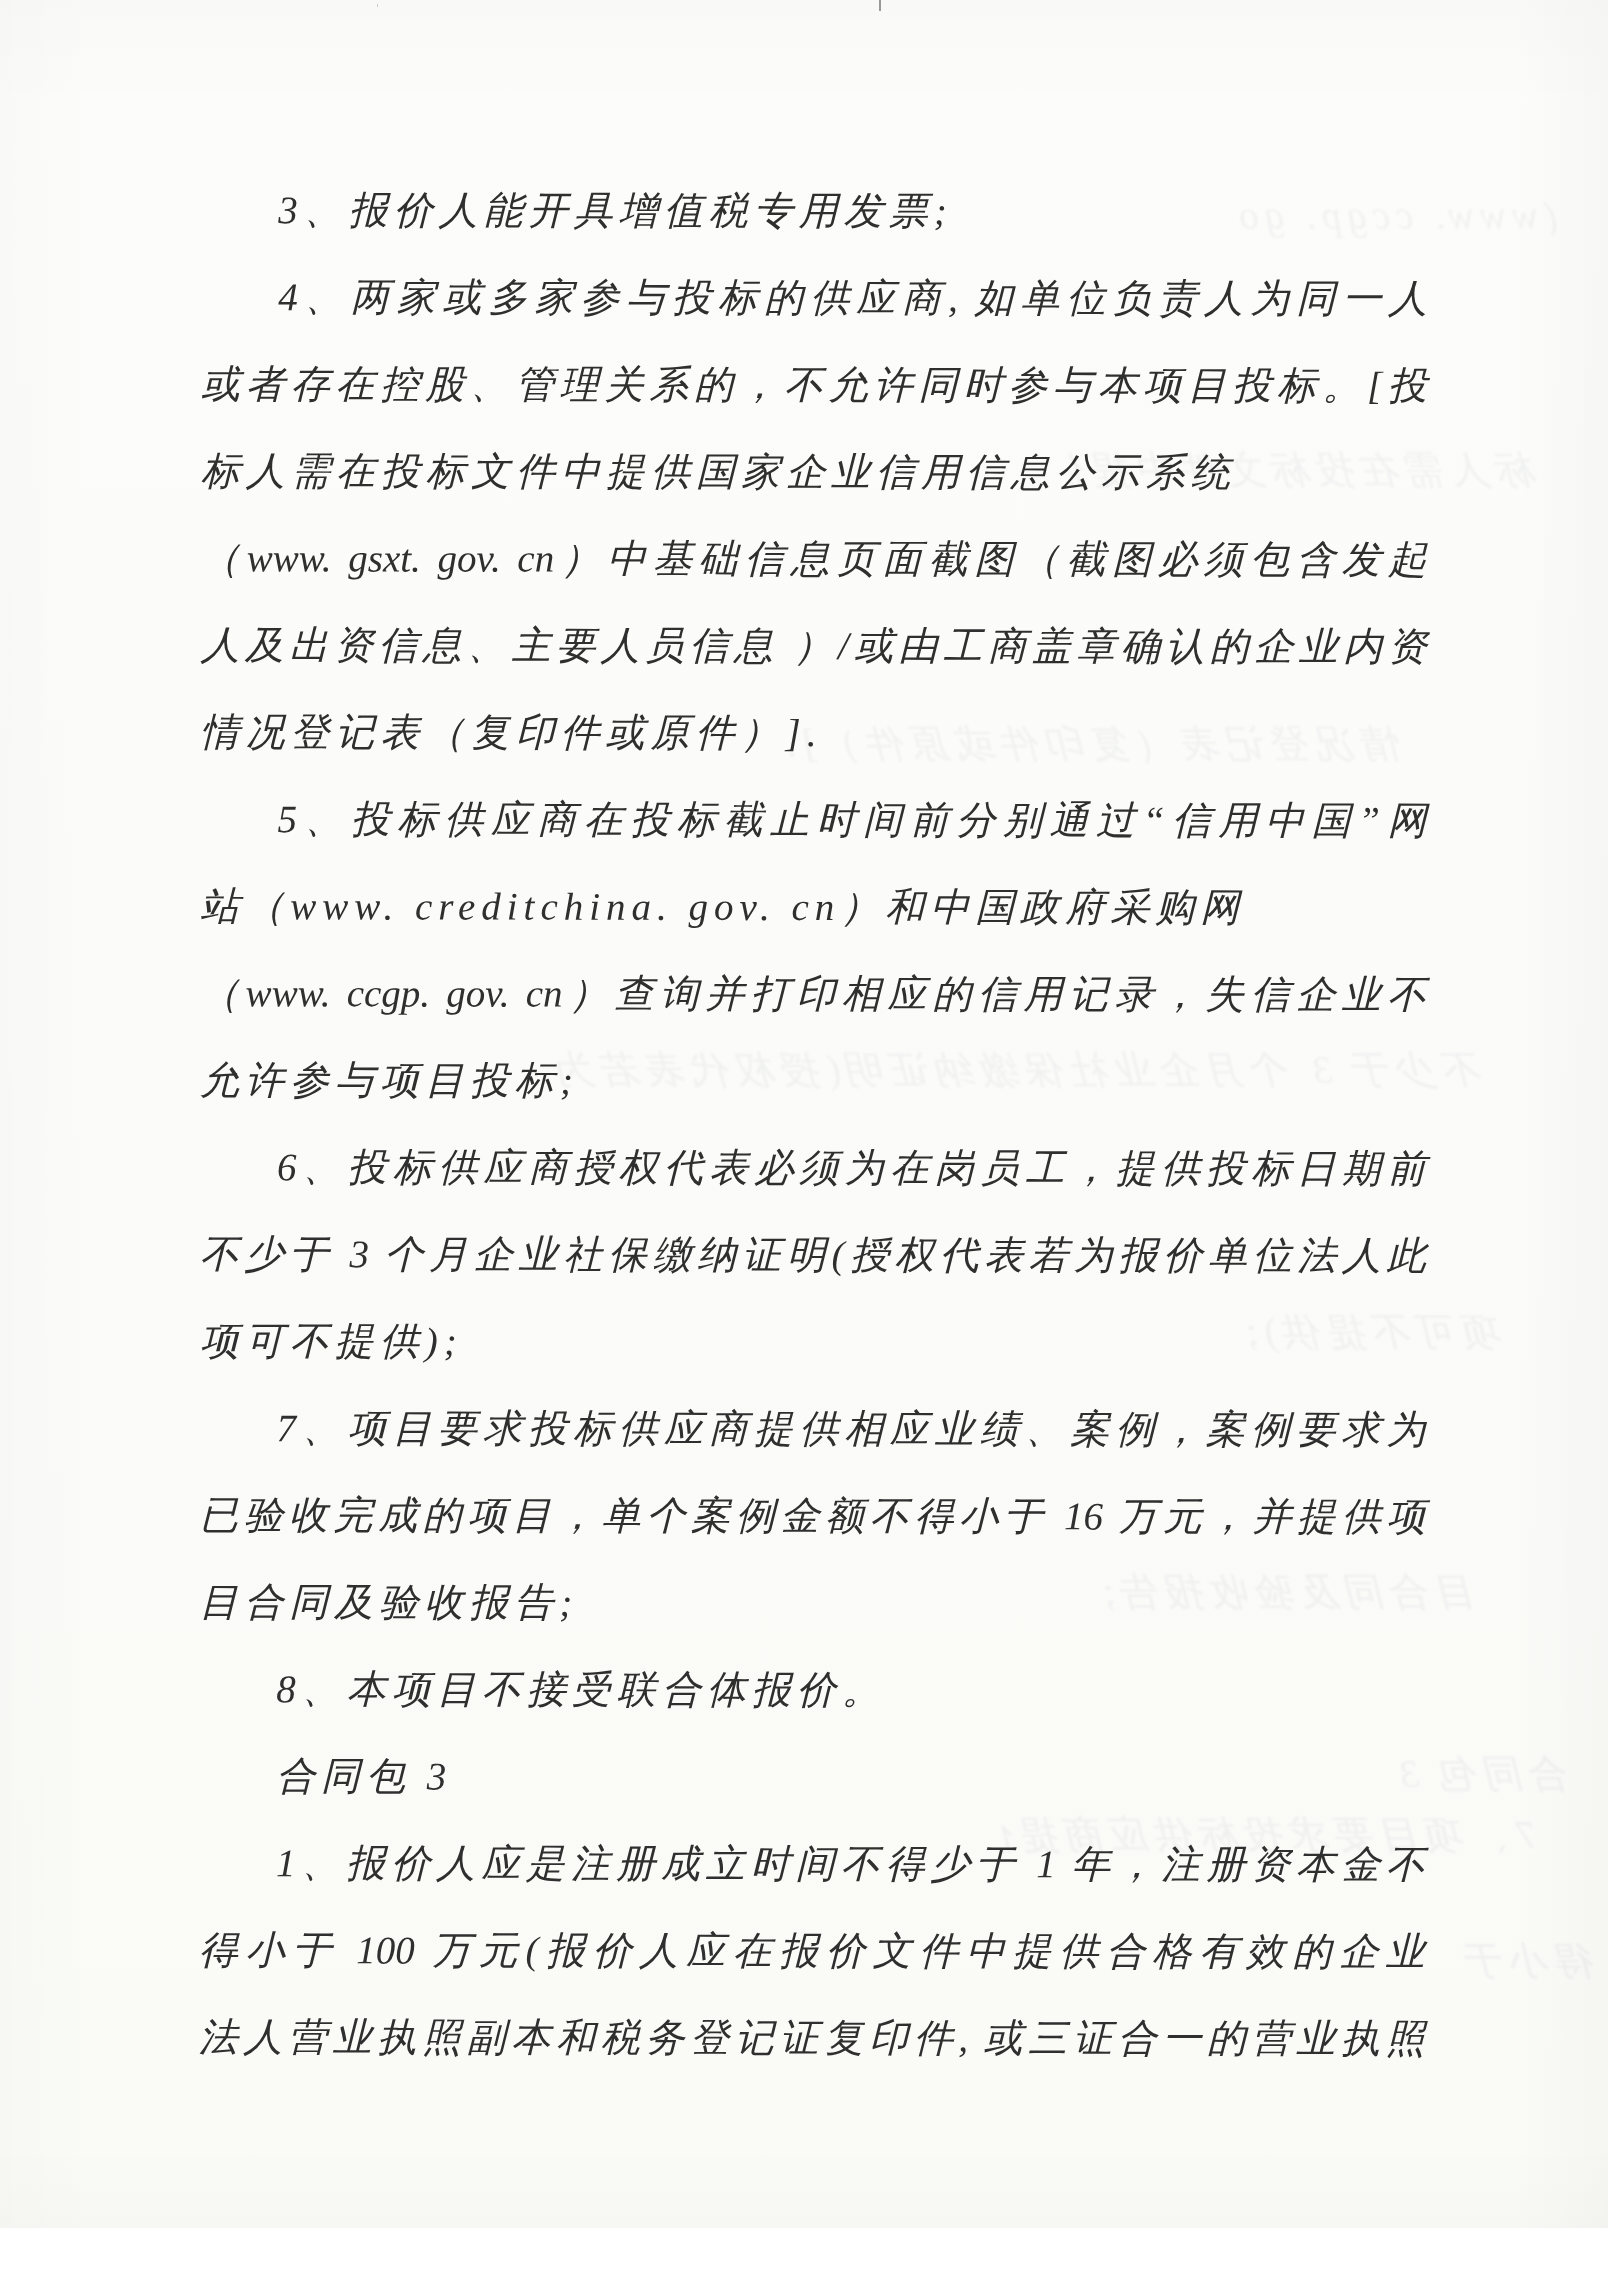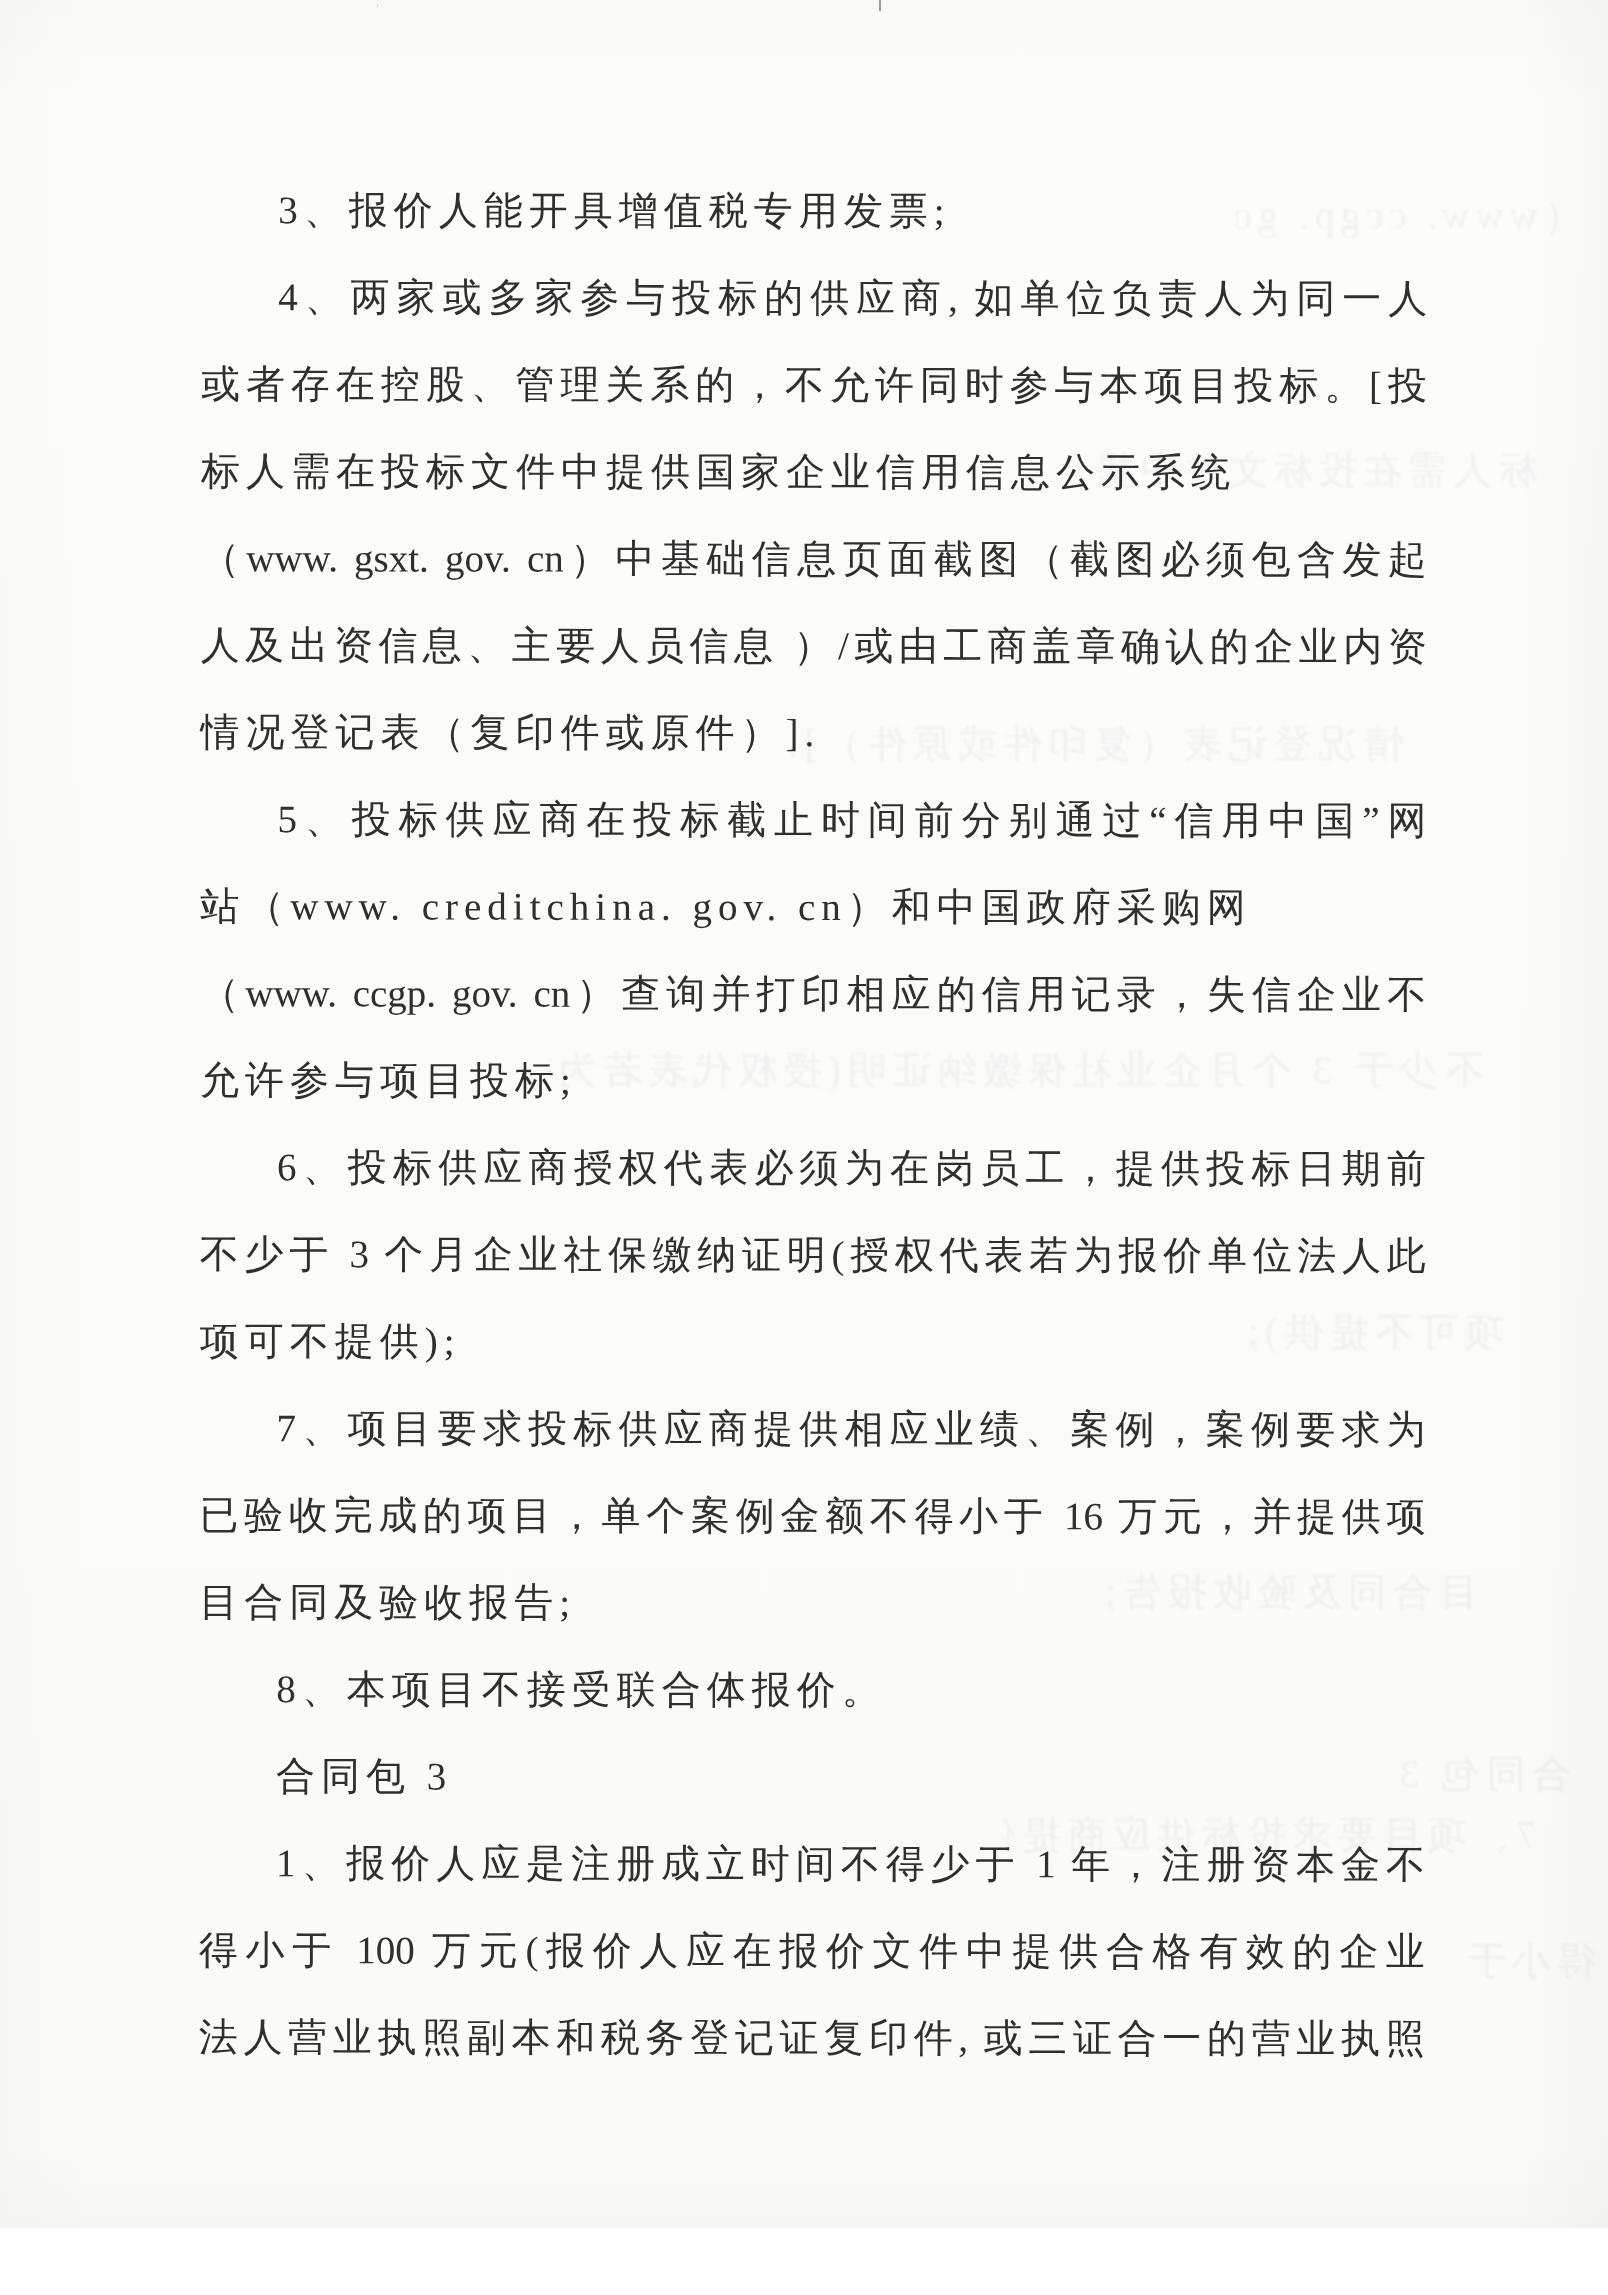--- a/index.html
+++ b/index.html
@@ -7,20 +7,21 @@
     padding: 0;
     background: #ffffff;
   }
   .page {
     position: relative;
     width: 1609px;
     height: 2228px;
     overflow: hidden;
     background: linear-gradient(180deg, #fcfcfa 0%, #fbfbf9 40%, #fafaf7 100%);
     font-family: "Liberation Serif", "DejaVu Serif", serif;
+    font-style: italic;
   }
   
   .paper-shade {
     position: absolute;
     inset: 0;
     background:
       linear-gradient(90deg, rgba(0,0,0,0.012) 0%, rgba(0,0,0,0) 6%, rgba(0,0,0,0) 94%, rgba(0,0,0,0.018) 100%),
       linear-gradient(180deg, rgba(0,0,0,0.010) 0%, rgba(0,0,0,0) 5%, rgba(0,0,0,0) 96%, rgba(0,0,0,0.012) 100%);
     pointer-events: none;
   }

